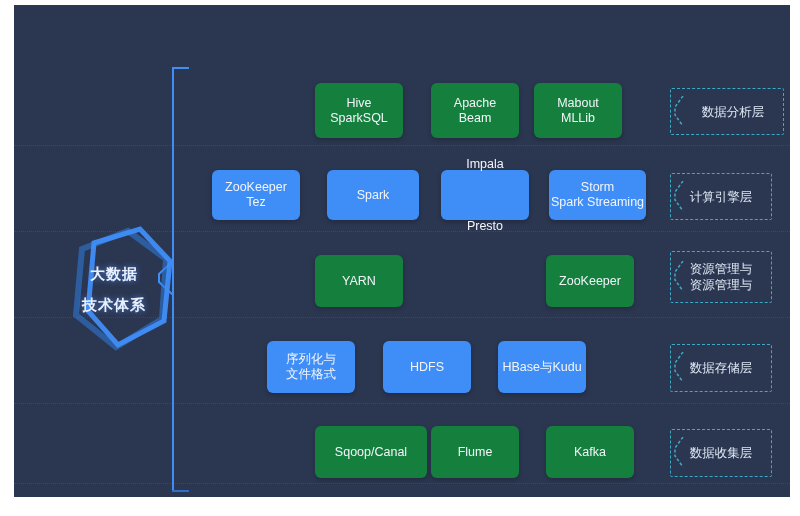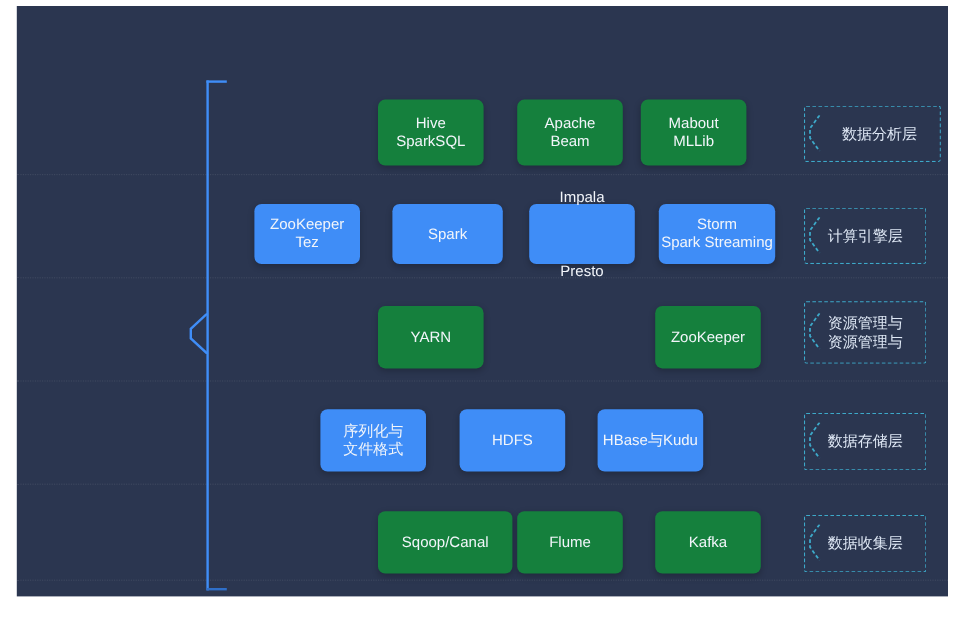--- a/index.html
+++ b/index.html
@@ -84,20 +84,30 @@
 
     <div class="bracket-line"></div>
     <div class="bracket-tick top"></div>
     <div class="bracket-tick bottom"></div>
     <div class="bracket-notch">
       <svg width="17" height="34" viewBox="0 0 17 34">
         <path d="M16 0 L2 13 L2 21 L16 34" fill="none" stroke="#3f8df7" stroke-width="2"></path>
       </svg>
     </div>
 
+    <div class="hex-wrap">
+      <svg width="120" height="150" viewBox="0 0 120 150">
+        <polygon points="28,34 74,16 112,44 108,104 62,132 22,100" fill="none" stroke="#2f7de0" stroke-width="6" opacity="0.55"></polygon>
+        <polygon points="40,28 86,14 116,46 110,106 64,130 34,96" fill="none" stroke="#3f8df7" stroke-width="5" opacity="0.95"></polygon>
+      </svg>
+      <div class="hex-text">
+        <span>大数据</span>
+        <span>技术体系</span>
+      </div>
+    </div>
 
     <div id="boxes-layer">
         <div class="box gray" style="left: 253px; top: 78px; width: 88px; height: 55px;">
           <b>Hive</b>
           <b>SparkSQL</b>
         </div>
         <div class="box gray" style="left: 369px; top: 78px; width: 88px; height: 55px;">
           <b>Apache</b>
           <b>Beam</b>
         </div>

